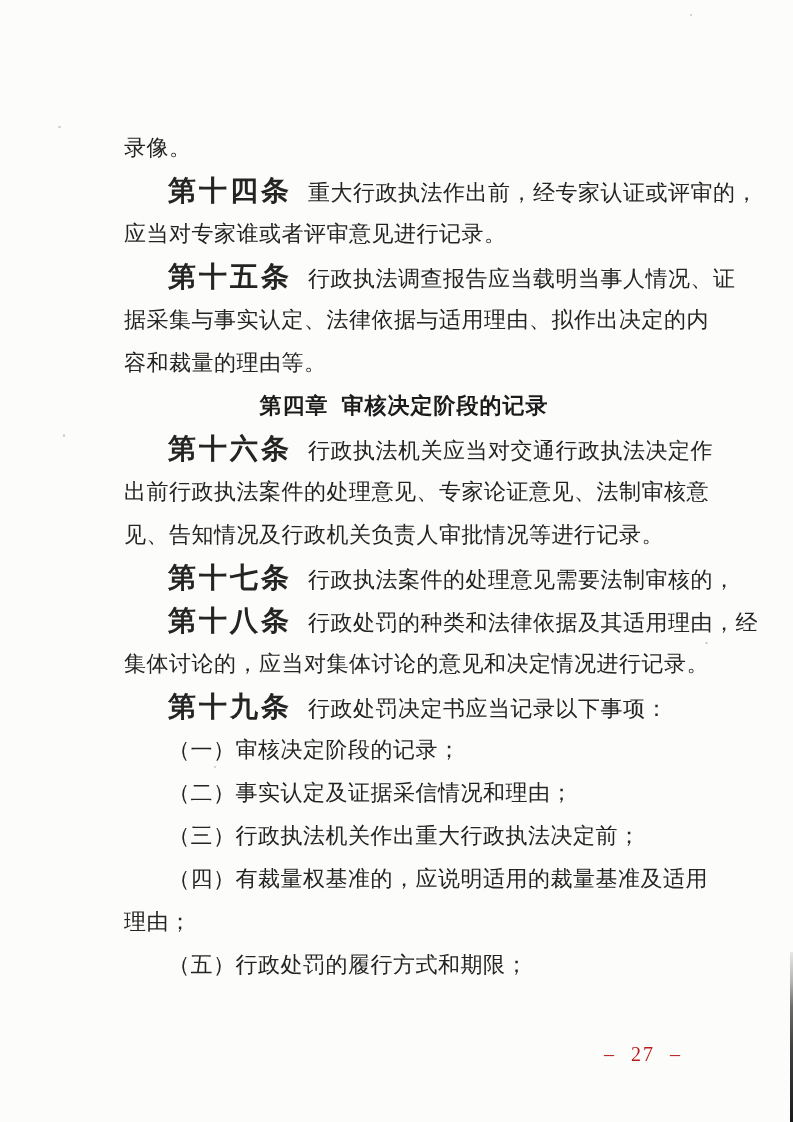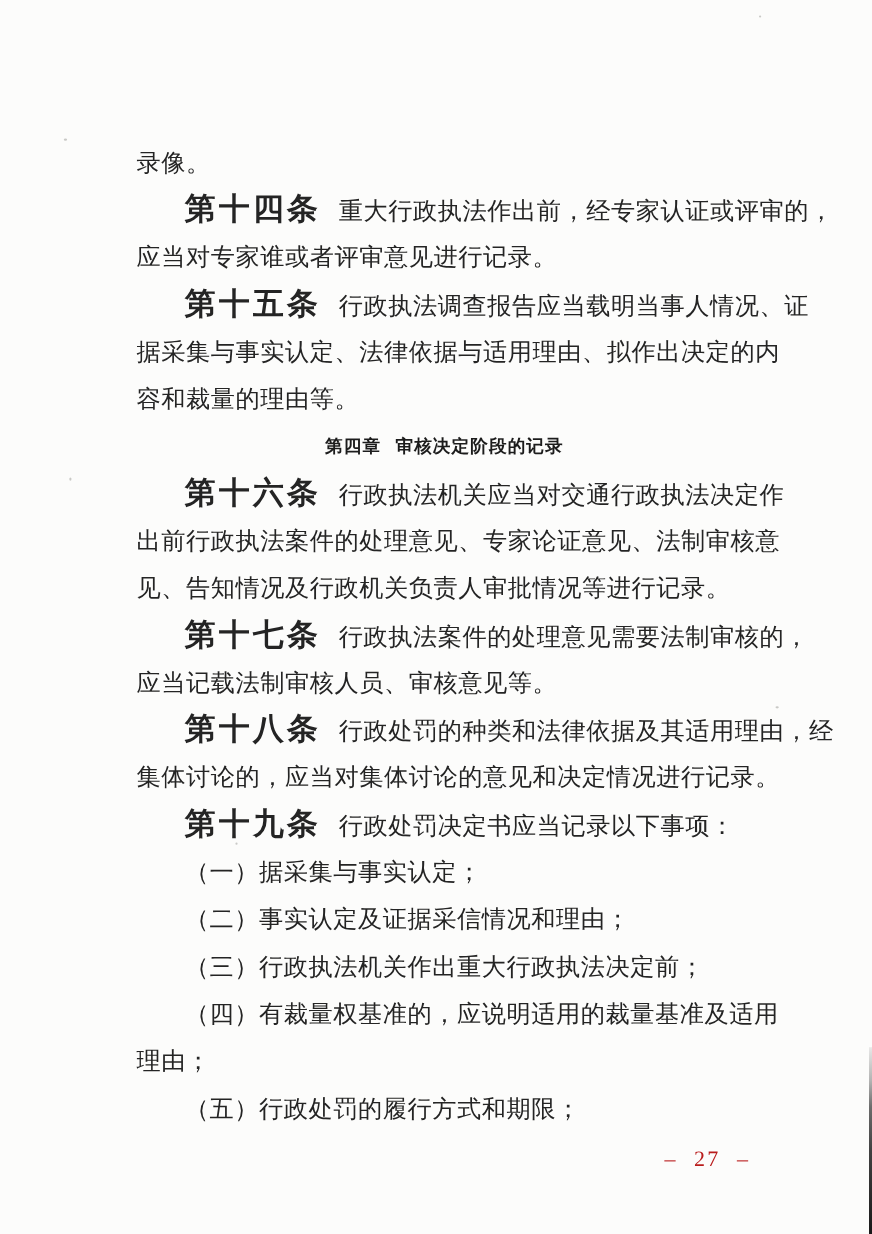--- a/index.html
+++ b/index.html
@@ -39,21 +39,21 @@
     font-weight: bold;
     font-size: 28px;
     letter-spacing: 3px;
     margin-right: 16px;
   }
   .line.heading {
     text-align: center;
     text-indent: 0;
     font-family: "DejaVu Sans", "Liberation Sans", sans-serif;
     font-weight: bold;
-    font-size: 16px;
+    font-size: 22px;
     letter-spacing: 1px;
     color: #1c1c1c;
   }
   .heading .h-label {
     margin-right: 13px;
   }
   .page-number {
     position: absolute;
     left: 603px;
     top: 1042px;
@@ -114,29 +114,28 @@
     <div class="line heading"><span class="h-label">第四章</span><span>审核决定阶段的记录</span></div>
 
     <div class="line indent"><span class="label">第十六条</span><span>行政执法机关应当对交通行政执法决定作</span></div>
 
     <div class="line"><span>出前行政执法案件的处理意见、专家论证意见、法制审核意</span></div>
 
     <div class="line"><span>见、告知情况及行政机关负责人审批情况等进行记录。</span></div>
 
     <div class="line indent"><span class="label">第十七条</span><span>行政执法案件的处理意见需要法制审核的，</span></div>
 
-    <div class="line"><span>应当记载法制审核人员、审核意见等。</span></div>
 
     <div class="line indent"><span class="label">第十八条</span><span>行政处罚的种类和法律依据及其适用理由，经</span></div>
 
     <div class="line"><span>集体讨论的，应当对集体讨论的意见和决定情况进行记录。</span></div>
 
     <div class="line indent"><span class="label">第十九条</span><span>行政处罚决定书应当记录以下事项：</span></div>
 
-    <div class="line indent"><span>（一）据采集与事实认定；</span></div>
+    <div class="line indent"><span>（一）审核决定阶段的记录；</span></div>
 
     <div class="line indent"><span>（二）事实认定及证据采信情况和理由；</span></div>
 
     <div class="line indent"><span>（三）行政执法机关作出重大行政执法决定前；</span></div>
 
     <div class="line indent"><span>（四）有裁量权基准的，应说明适用的裁量基准及适用</span></div>
 
     <div class="line"><span>理由；</span></div>
 
     <div class="line indent"><span>（五）行政处罚的履行方式和期限；</span></div>

